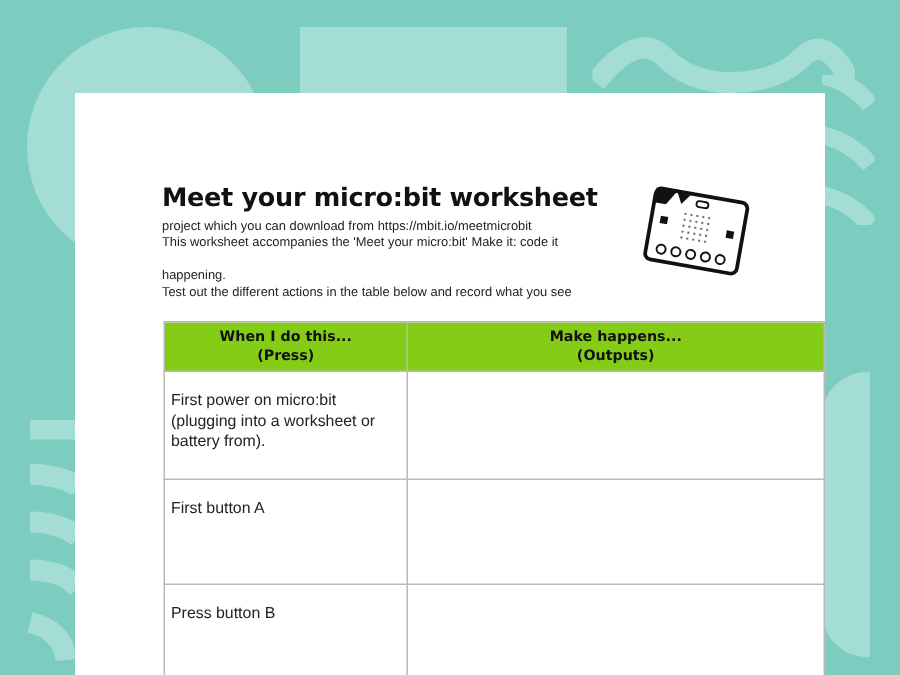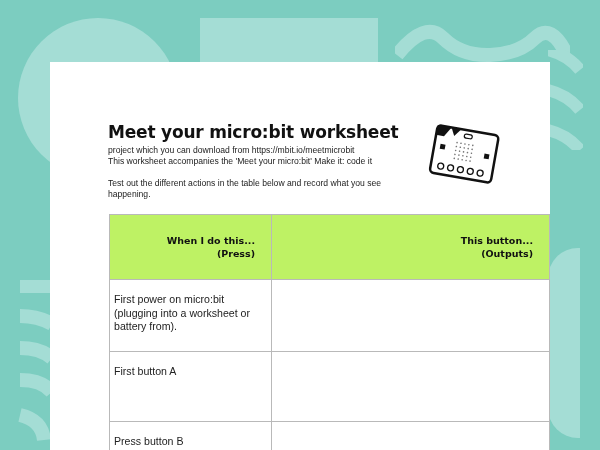--- a/index.html
+++ b/index.html
@@ -7,21 +7,21 @@
   .deco { position:absolute; background:#a4ddd5; }
   .deco-circle { left:18px; top:18px; width:160px; height:160px; border-radius:50%; }
   .deco-rect { left:200px; top:18px; width:178px; height:50px; }
   .deco-svg { position:absolute; }
   .paper { position:absolute; left:50px; top:62px; width:500px; height:393px; background:#ffffff; }
   .title { position:absolute; left:58px; top:60px; font-family:"DejaVu Sans", sans-serif; font-weight:bold; font-size:17px; color:#111; letter-spacing:-0.2px; }
   .intro { position:absolute; left:58px; top:83px; font-size:8.6px; line-height:11px; color:#222; width:320px; }
   .intro2 { position:absolute; left:58px; top:116px; font-size:8.6px; line-height:11px; color:#222; width:340px; }
   .mb-icon { position:absolute; left:377px; top:62px; }
   table.ws { position:absolute; left:59px; top:152px; width:441px; border-collapse:collapse; }
-  table.ws th { background:#bef264; border:1px solid #b9b9b9; font-family:"DejaVu Sans", sans-serif; font-size:9.5px; font-weight:bold; color:#111; height:32px; line-height:13px; padding:16px; text-align:right; }
+  table.ws th { background:#84cc16; border:1px solid #b9b9b9; font-family:"DejaVu Sans", sans-serif; font-size:9.5px; font-weight:bold; color:#111; height:32px; line-height:13px; padding:0; text-align:center; }
   table.ws td { border:1px solid #b9b9b9; vertical-align:top; font-size:10.6px; line-height:13.5px; color:#222; padding:13px 4px 0 4px; }
   table.ws td.in { width:153px; }
   .r1 td { height:58px; }
   .r2 td, .r3 td { height:56px; }
 </style>
 </head>
 <body>
 
 <div class="deco deco-circle"></div>
 <div class="deco deco-rect"></div>
@@ -36,22 +36,22 @@
   <path d="M2 6 L34 6 M2 36 Q20 36 34 44 M2 68 Q22 68 34 78 M2 100 Q24 100 34 112 M2 135 Q24 140 26 160" fill="none" stroke="#a4ddd5" stroke-width="14"></path>
 </svg>
 
 <div class="paper">
   <div class="title">Meet your micro:bit worksheet</div>
   <div class="intro">
     <div>project which you can download from https://mbit.io/meetmicrobit</div>
     <div>This worksheet accompanies the 'Meet your micro:bit' Make it: code it</div>
   </div>
   <div class="intro2">
+    <div>happening.</div>
     <div>Test out the different actions in the table below and record what you see</div>
-    <div>happening.</div>
   </div>
 
   <svg class="mb-icon" width="74" height="62" viewBox="0 0 74 62">
     <g transform="rotate(10 37 31)">
       <rect x="6" y="6" width="62" height="48" rx="4" fill="#fff" stroke="#111" stroke-width="2.5"></rect>
       <path d="M6 6 L20 6 L14 16 L6 16 Z" fill="#111"></path>
       <path d="M20 6 L30 6 L24 14 Z" fill="#111"></path>
       <rect x="34" y="10" width="8" height="4" rx="2" fill="none" stroke="#111" stroke-width="1.2"></rect>
       <rect x="12" y="24" width="5" height="5" fill="#111"></rect>
       <rect x="57" y="26" width="5" height="5" fill="#111"></rect>
@@ -93,21 +93,21 @@
   </svg>
 
   <table class="ws">
     <tbody>
         <tr>
       <th>
         <div>When I do this...</div>
         <div>(Press)</div>
       </th>
       <th>
-        <div>This button...</div>
+        <div>Make happens...</div>
         <div>(Outputs)</div>
       </th>
     </tr>
     <tr class="r1">
       <td class="in">
         <div>First power on micro:bit</div>
         <div>(plugging into a worksheet or</div>
         <div>battery from).</div>
       </td>
       <td></td>

